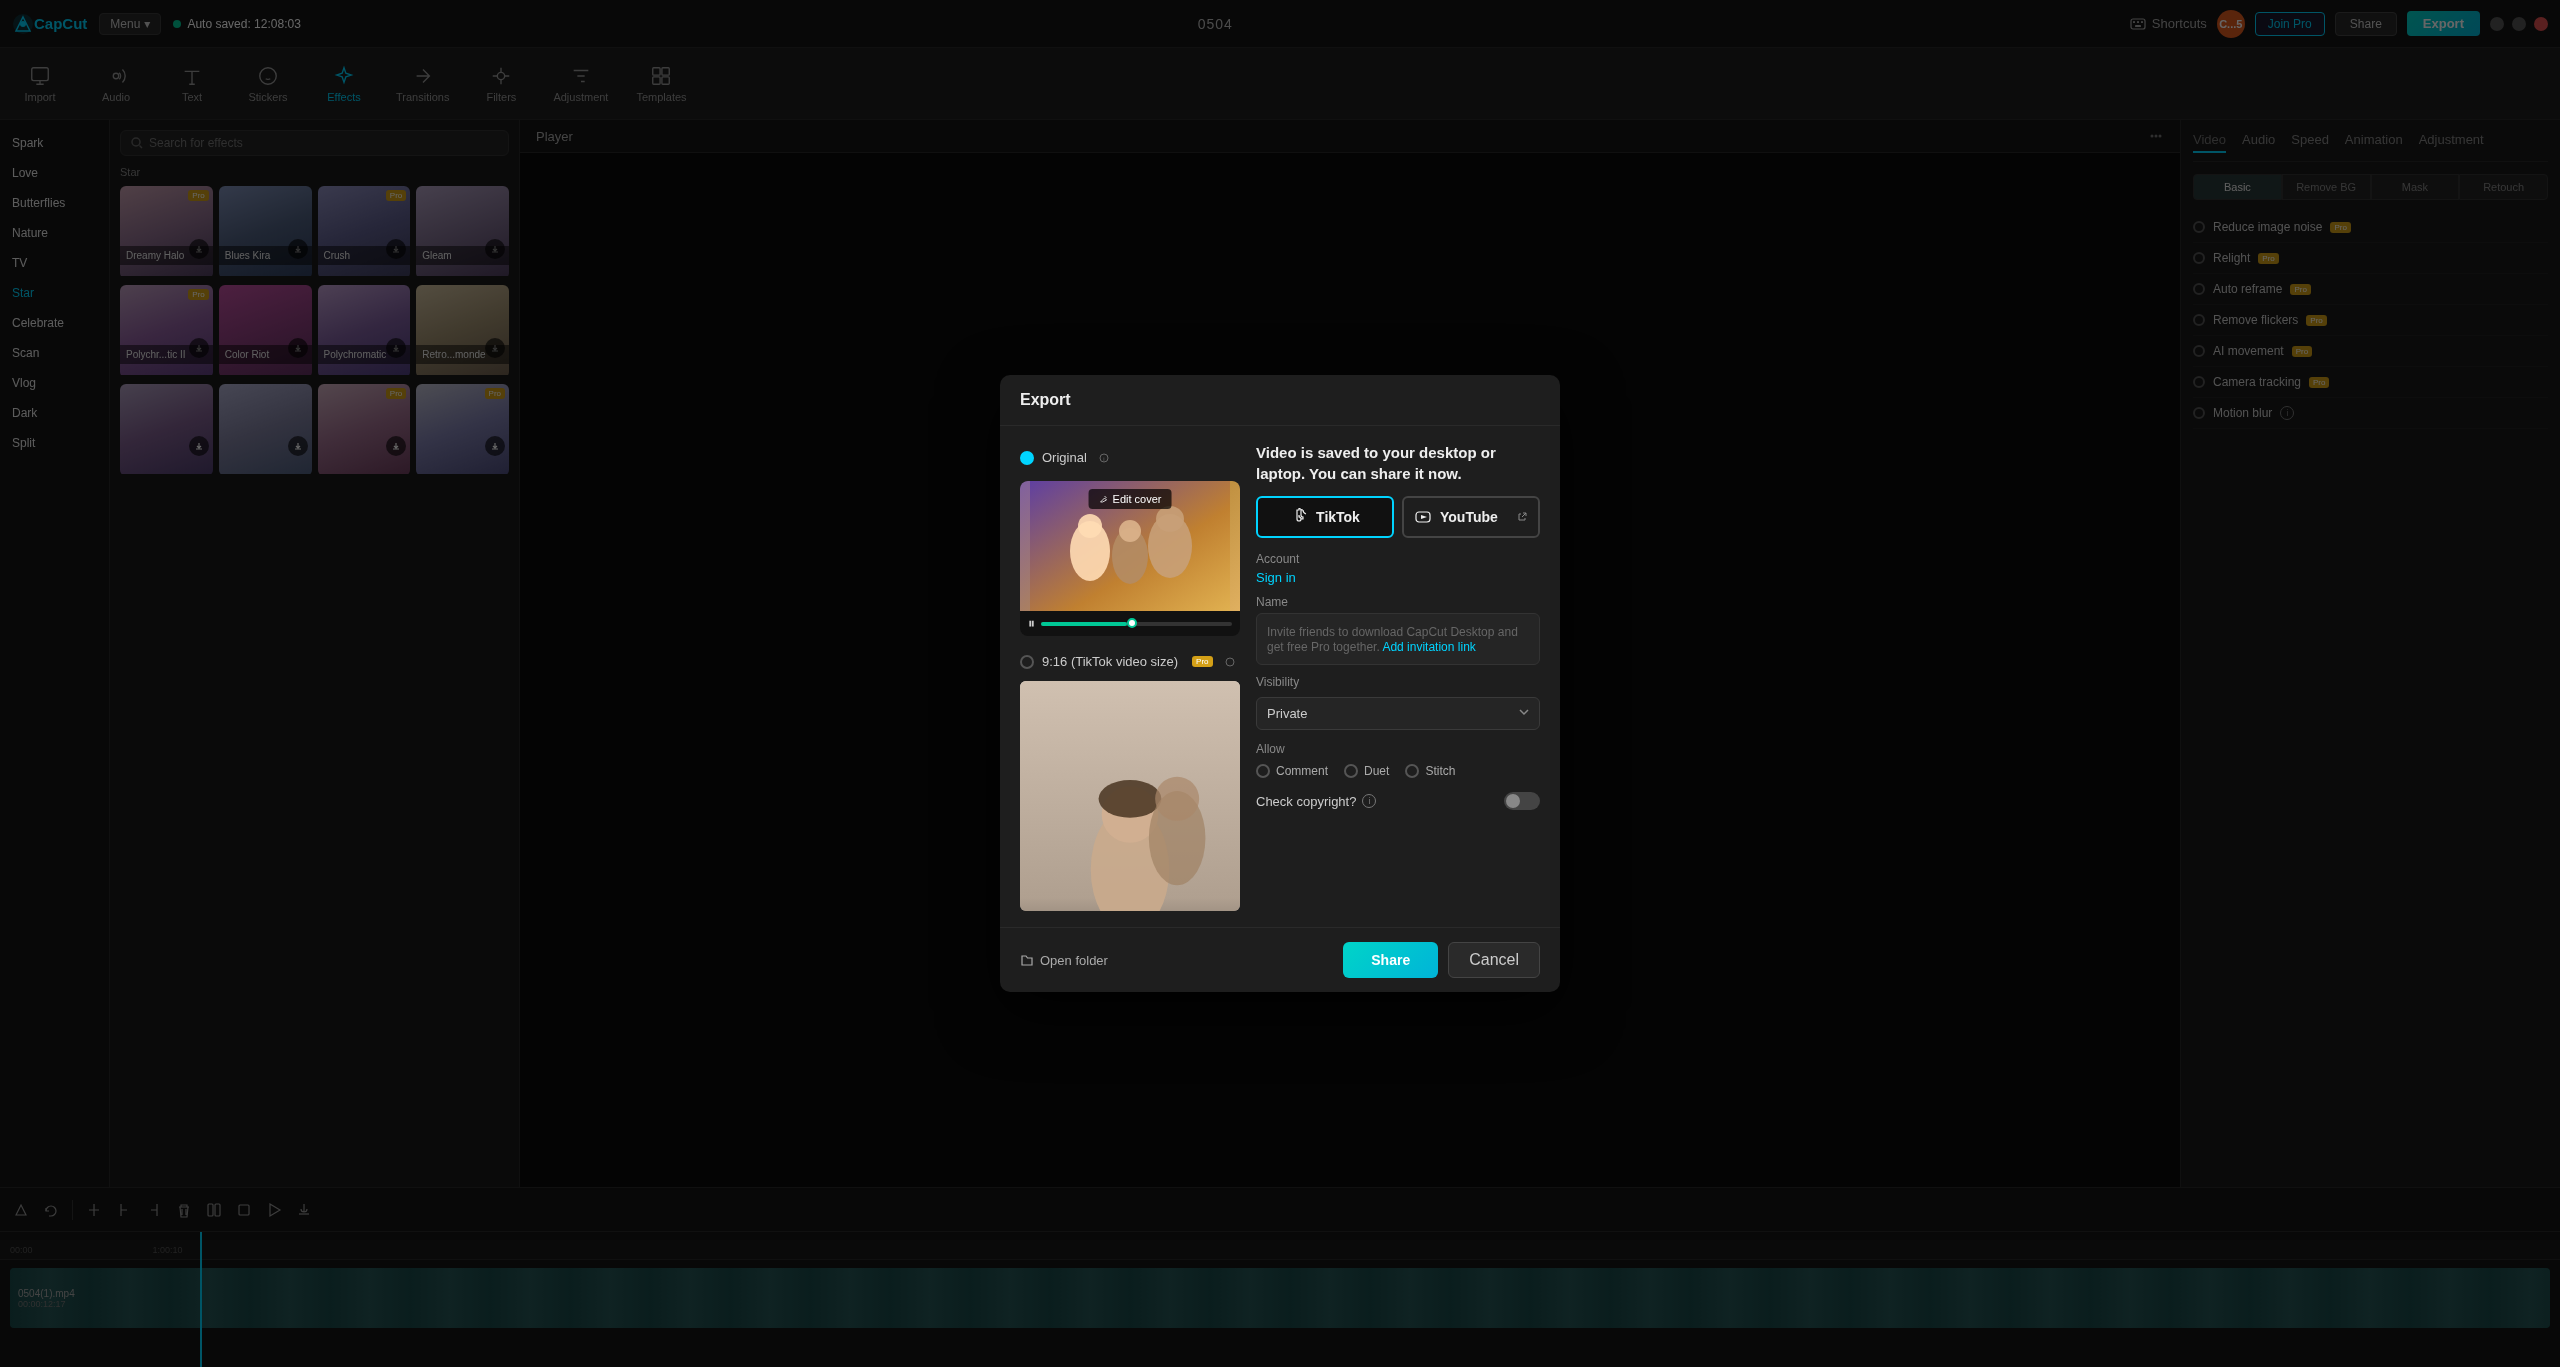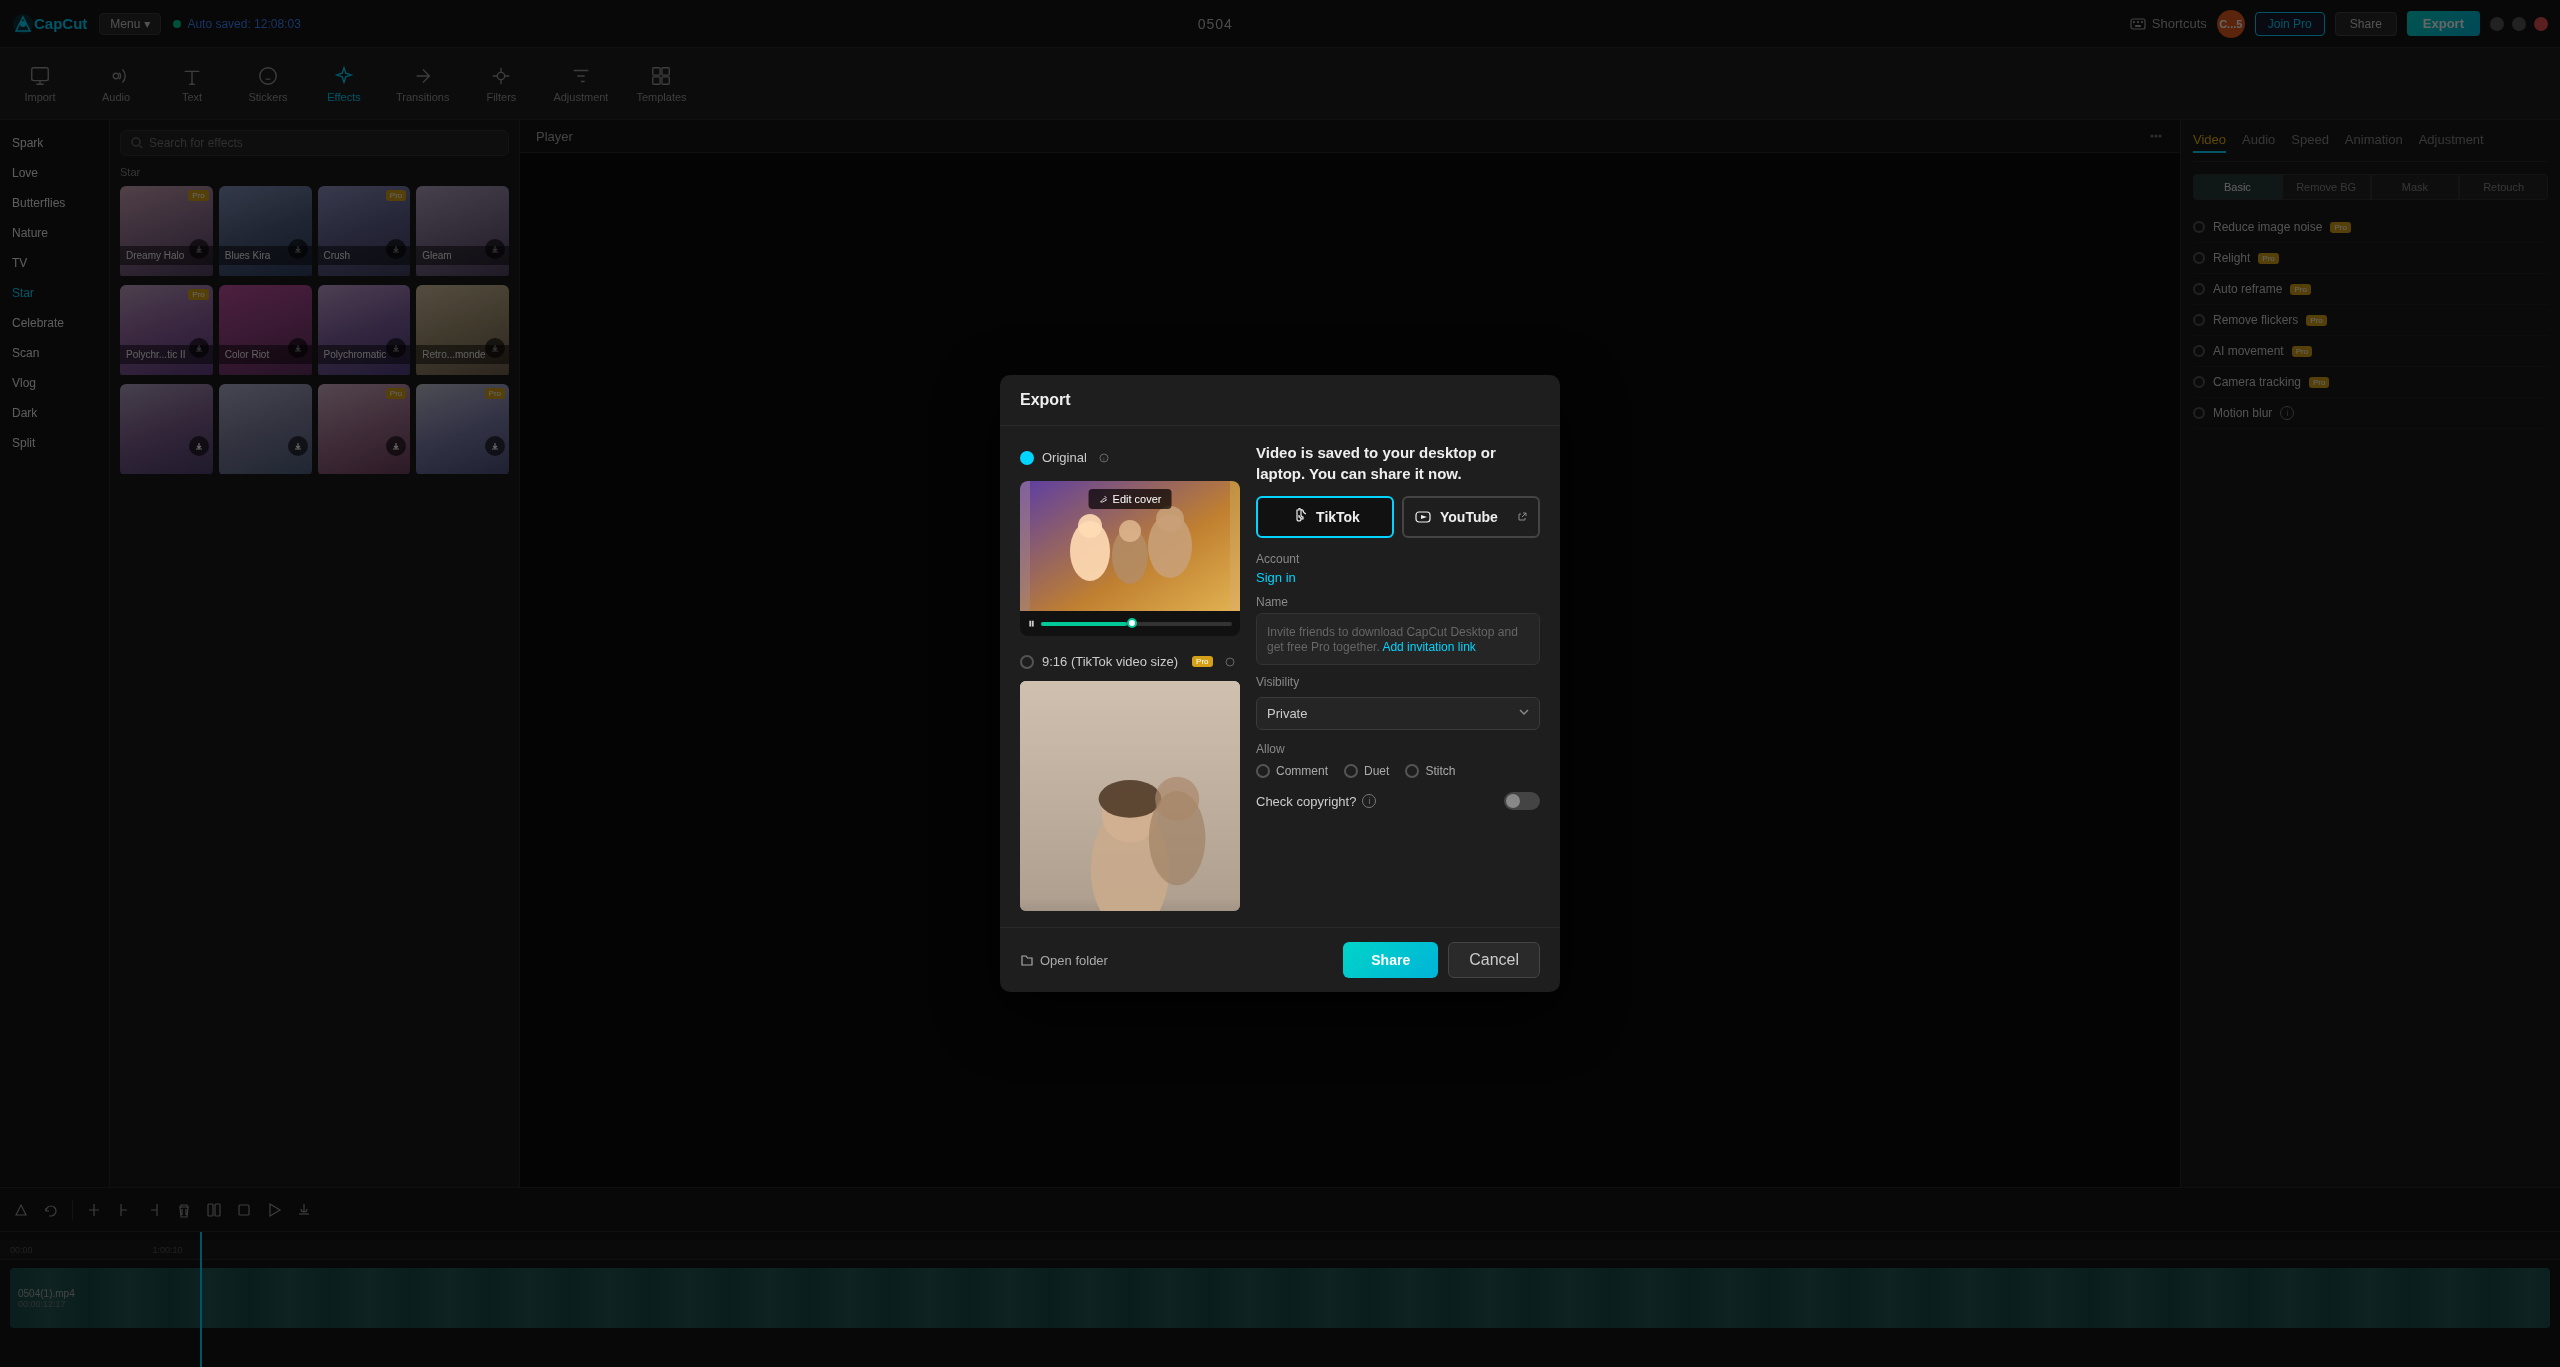--- a/index.html
+++ b/index.html
@@ -27,21 +27,21 @@
     .app-logo {
       display: flex; align-items: center; gap: 0;
       color: #00d4ff; font-weight: 700; font-size: 15px;
     }
     .menu-btn {
       background: #2a2a2a; border: 1px solid #3a3a3a; border-radius: 4px;
       color: #ccc; padding: 3px 10px; font-size: 12px; cursor: pointer;
       display: flex; align-items: center; gap: 4px;
     }
     .auto-saved {
-      color: #3b82f6; font-size: 12px; display: flex; align-items: center; gap: 6px;
+      color: #ffffff; font-size: 12px; display: flex; align-items: center; gap: 6px;
     }
     .auto-saved-dot { width: 8px; height: 8px; background: #00c896; border-radius: 50%; }
     .top-center { flex: 1; text-align: center; font-size: 14px; color: #bbb; letter-spacing: 1px; }
     .top-right { display: flex; align-items: center; gap: 10px; margin-left: auto; }
     .shortcuts-btn {
       display: flex; align-items: center; gap: 6px; color: #aaa; font-size: 13px; cursor: pointer;
     }
     .user-avatar {
       width: 28px; height: 28px; border-radius: 50%; background: #e05c20;
       display: flex; align-items: center; justify-content: center;
@@ -208,21 +208,21 @@
       border-left: 1px solid #2a2a2a;
       padding: 12px;
     }
     .right-tabs {
       display: flex; gap: 16px; border-bottom: 1px solid #2a2a2a; padding-bottom: 8px; margin-bottom: 12px;
     }
     .right-tab {
       color: #888; font-size: 13px; cursor: pointer; padding-bottom: 4px;
     }
     .right-tab.active {
-      color: #eab308; border-bottom: 2px solid #00d4ff;
+      color: #737373; border-bottom: 2px solid #00d4ff;
     }
     .sub-tabs {
       display: flex; gap: 0; margin-bottom: 12px;
     }
     .sub-tab {
       flex: 1; text-align: center; padding: 6px 4px; background: #252525;
       color: #888; font-size: 11px; cursor: pointer; border: 1px solid #333;
     }
     .sub-tab:first-child { border-radius: 4px 0 0 4px; }
     .sub-tab:last-child { border-radius: 0 4px 4px 0; }

